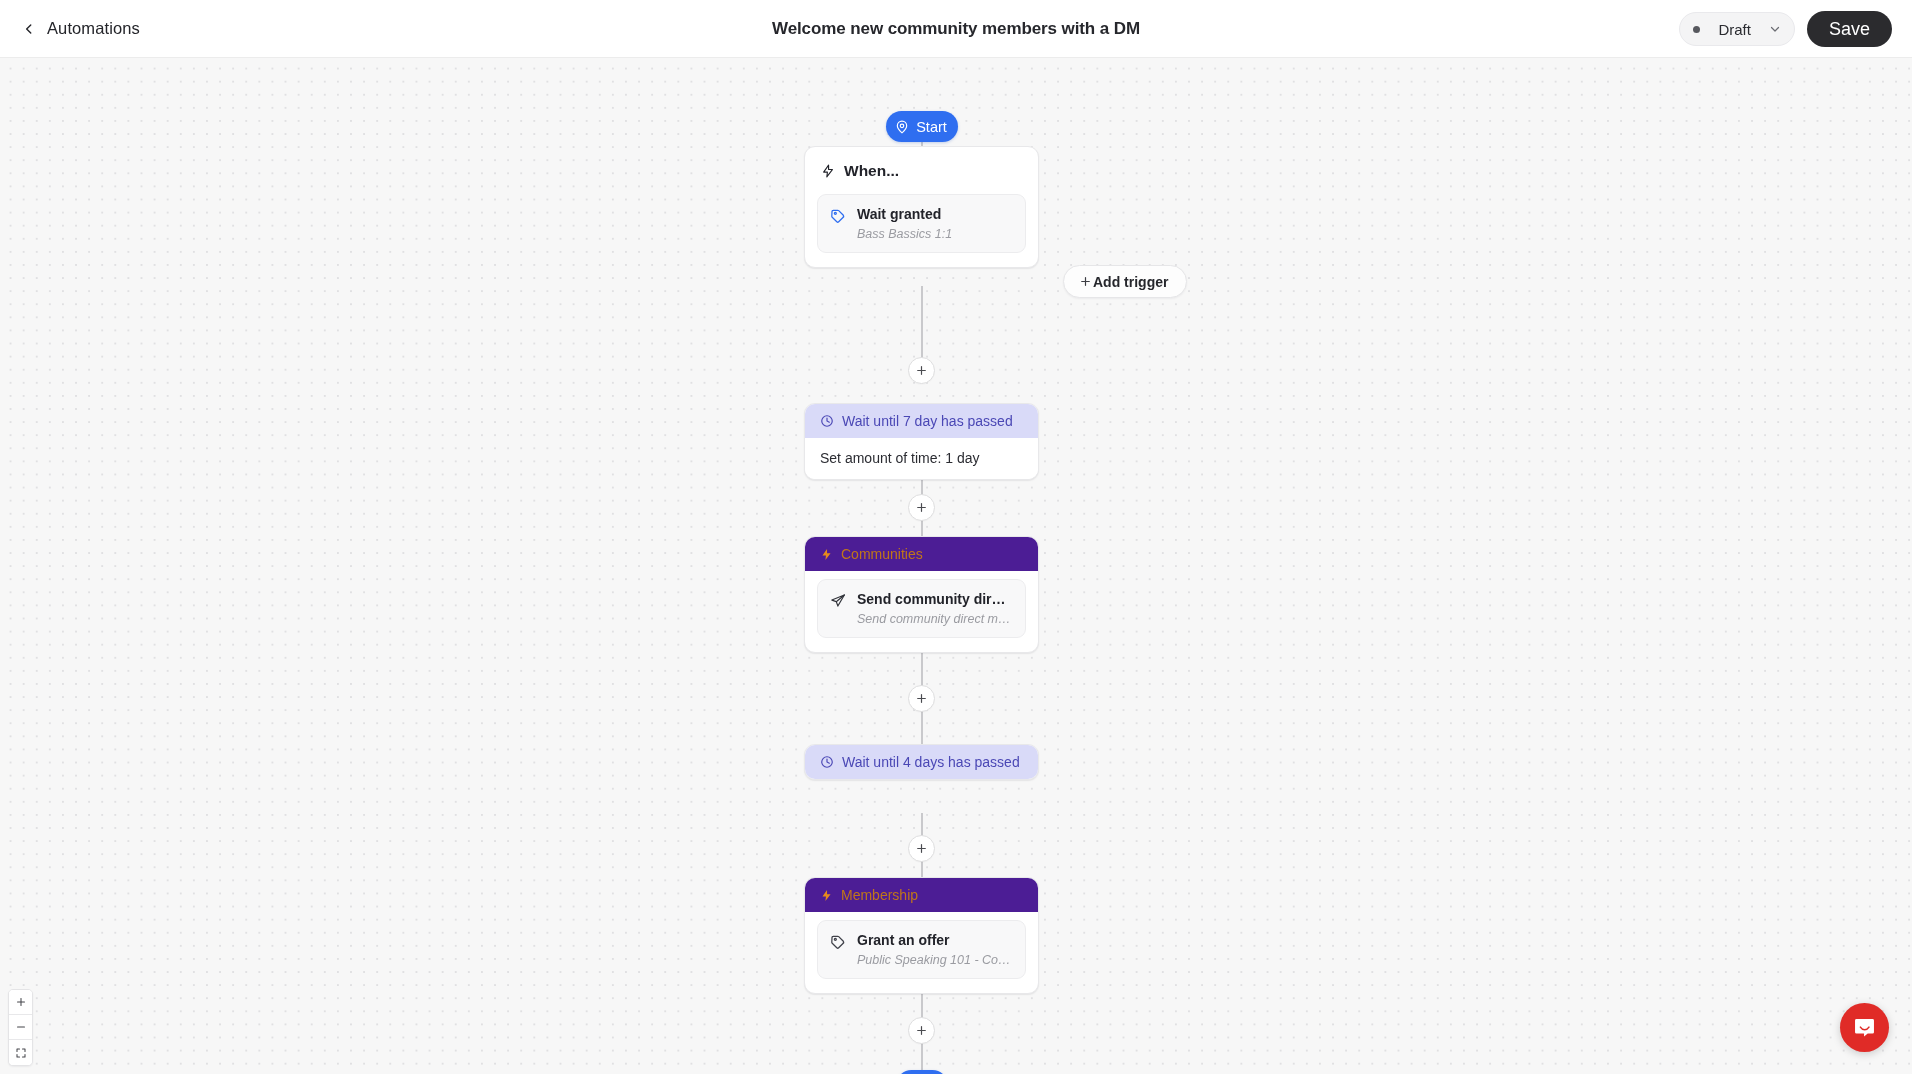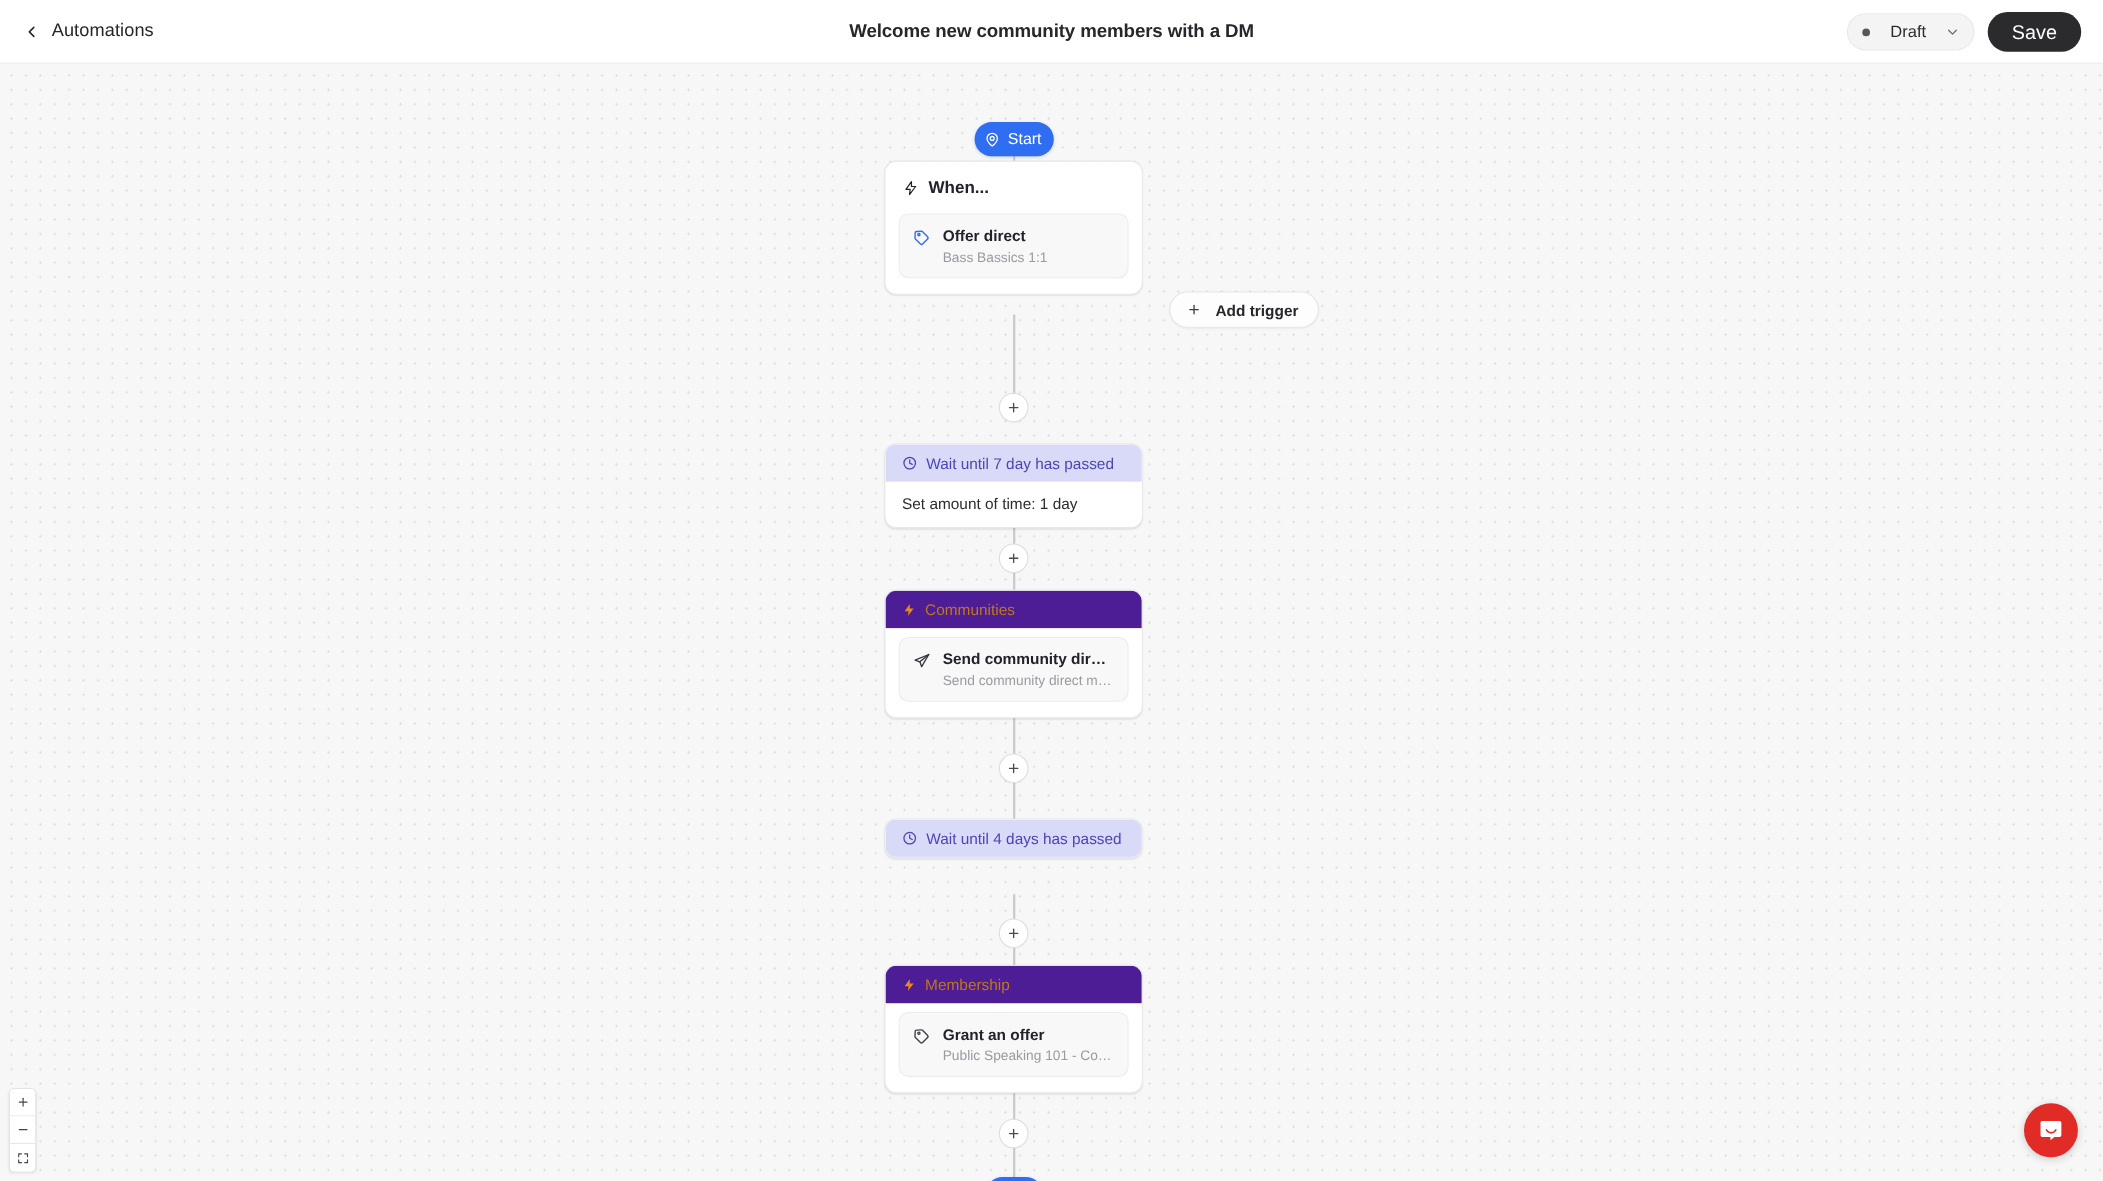--- a/index.html
+++ b/index.html
@@ -138,20 +138,21 @@
   .inner-text { min-width: 0; }
   .inner-title {
     font-size: 14px; font-weight: 700; color: #22232a;
     white-space: nowrap; overflow: hidden; text-overflow: ellipsis;
     max-width: 168px; line-height: 1.25;
   }
   .inner-sub {
     font-size: 12.5px; color: #9a9ba1; margin-top: 3px;
     white-space: nowrap; overflow: hidden; text-overflow: ellipsis;
     max-width: 168px;
+    font-style: italic;
   }
 
   
   .wait-head {
     display: flex; align-items: center; gap: 8px;
     background: #d9daf8;
     padding: 9px 15px;
   }
   .wait-head .wt { font-size: 14px; color: #4a47b5; font-weight: 400; }
   .clock { width: 14px; height: 14px; color: #4a47b5; display: block; }
@@ -168,21 +169,21 @@
     padding: 9px 15px;
   }
   .cat-head .ct { font-size: 14px; color: #c0761a; }
   .bolt-orange { width: 13px; height: 15px; color: #e78a1c; display: block; }
 
   
   .add-trigger {
     position: absolute; z-index: 6;
     left: 1063px; top: 207px;
     height: 33px; padding: 0 18px 0 15px;
-    display: flex; align-items: center; gap: 13px;
+    display: flex; align-items: center; gap: 1px;
     background: #fdfdfd; border: 1px solid #e6e6e8;
     border-radius: 19px;
     box-shadow: 0 1px 2px rgba(16,24,40,.05);
     cursor: pointer;
   }
   .add-trigger svg { width: 13px; height: 13px; color: #3c3d43; display: block; }
   .add-trigger span { font-size: 14px; color: #26272c; font-weight: 600; }
 
   
   .zoom-controls {
@@ -276,21 +277,21 @@
         <span class="ttl">When...</span>
       </div>
       <div class="inner-card">
         <span class="ic tag-blue">
           <svg viewBox="0 0 24 24" fill="none" stroke="currentColor" stroke-width="1.9" stroke-linecap="round" stroke-linejoin="round">
             <path d="M20.6 13.1 13 20.7a2 2 0 0 1-2.8 0L3.3 13.8a2 2 0 0 1-.6-1.5l.3-7A1.6 1.6 0 0 1 4.6 3.7l7-.3a2 2 0 0 1 1.5.6l6.9 6.9a1.8 1.8 0 0 1 0 2.2z"></path>
             <circle cx="8" cy="8" r="1.5"></circle>
           </svg>
         </span>
         <div class="inner-text">
-          <div class="inner-title">Offer direct</div>
+          <div class="inner-title">Wait granted</div>
           <div class="inner-sub">Bass Bassics 1:1</div>
         </div>
       </div>
     </div>
 
     <div class="add-trigger">
       <span>
         <svg viewBox="0 0 24 24" fill="none" stroke="currentColor" stroke-width="2.2" stroke-linecap="round">
             <line x1="12" y1="5" x2="12" y2="19"></line>
             <line x1="5" y1="12" x2="19" y2="12"></line>

